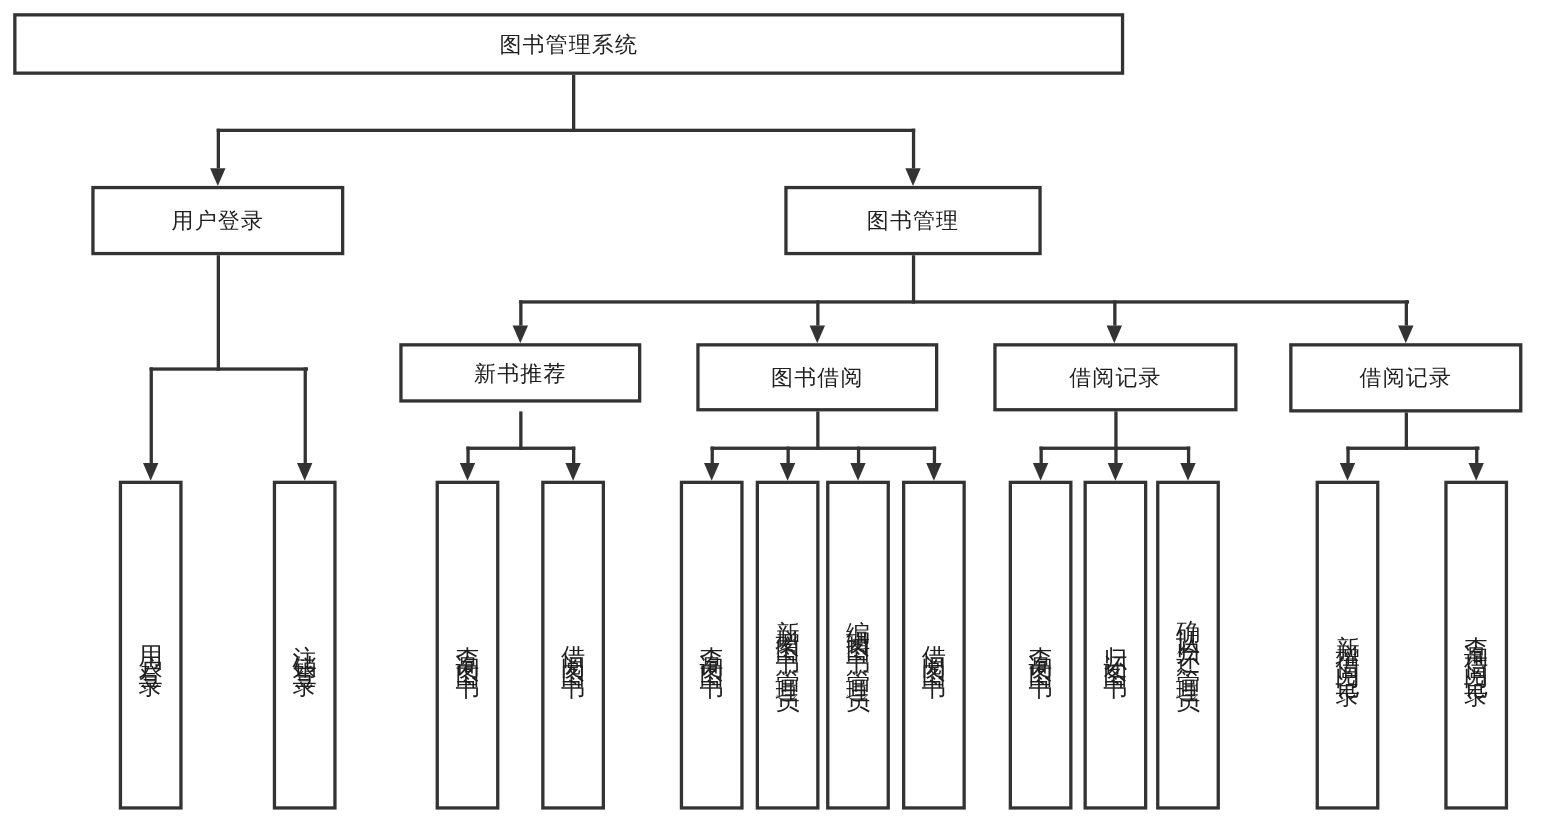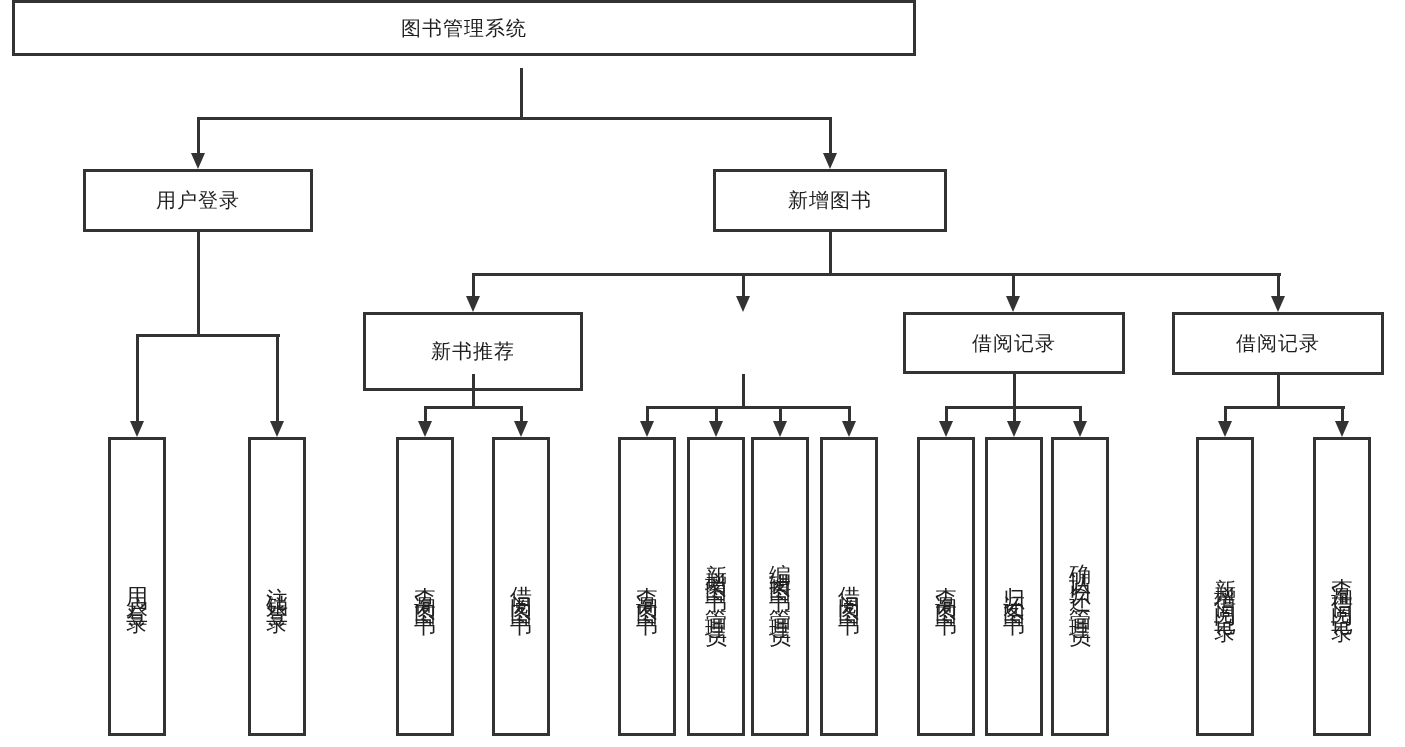--- a/index.html
+++ b/index.html
@@ -60,58 +60,61 @@
     letter-spacing:0.5px;
     z-index:10;
     white-space:nowrap;
   }
 </style>
 </head>
 <body>
 
 <div id="canvas">
 
-  <div class="box" style="left:12px;top:0;width:904px;height:56px;">
+  <div class="box" style="left:12px;top:12px;width:1010px;height:56px;">
     <span>图书管理系统</span>
   </div>
 
   <div class="v" style="left:520px;top:68px;width:3px;height:52px;"></div>
   <div class="h" style="left:197px;top:117px;width:635px;height:3px;"></div>
   <div class="v" style="left:197px;top:117px;width:3px;height:36px;"></div>
   <div class="ah" style="left:191px;top:153px;"></div>
   <div class="v" style="left:829px;top:117px;width:3px;height:36px;"></div>
   <div class="ah" style="left:823px;top:153px;"></div>
 
   <div class="box" style="left:83px;top:169px;width:230px;height:63px;">
     <span>用户登录</span>
   </div>
   <div class="box" style="left:713px;top:169px;width:234px;height:63px;">
-    <span>新增图书</span>
+    <span>图书管理</span>
   </div>
 
   <div class="v" style="left:197px;top:232px;width:3px;height:105px;"></div>
   <div class="h" style="left:136px;top:334px;width:144px;height:3px;"></div>
   <div class="v" style="left:136px;top:334px;width:3px;height:87px;"></div>
   <div class="ah" style="left:130px;top:421px;"></div>
   <div class="v" style="left:276px;top:334px;width:3px;height:87px;"></div>
   <div class="ah" style="left:270px;top:421px;"></div>
 
   <div class="v" style="left:829px;top:232px;width:3px;height:44px;"></div>
   <div class="h" style="left:472px;top:273px;width:809px;height:3px;"></div>
   <div class="v" style="left:472px;top:273px;width:3px;height:23px;"></div>
   <div class="ah" style="left:466px;top:296px;"></div>
   <div class="v" style="left:742px;top:273px;width:3px;height:23px;"></div>
   <div class="ah" style="left:736px;top:296px;"></div>
   <div class="v" style="left:1012px;top:273px;width:3px;height:23px;"></div>
   <div class="ah" style="left:1006px;top:296px;"></div>
   <div class="v" style="left:1277px;top:273px;width:3px;height:23px;"></div>
   <div class="ah" style="left:1271px;top:296px;"></div>
 
-  <div class="box" style="left:363px;top:312px;width:220px;height:79px;">
+  <div class="box" style="left:363px;top:312px;width:220px;height:54px;">
     <span>新书推荐</span>
+  </div>
+  <div class="box" style="left:633px;top:312px;width:220px;height:62px;">
+    <span>图书借阅</span>
   </div>
   <div class="box" style="left:903px;top:312px;width:222px;height:62px;">
     <span>借阅记录</span>
   </div>
   <div class="box" style="left:1172px;top:312px;width:212px;height:63px;">
     <span>借阅记录</span>
   </div>
 
   <div class="v" style="left:472px;top:374px;width:3px;height:35px;"></div>
   <div class="h" style="left:424px;top:406px;width:99px;height:3px;"></div>

